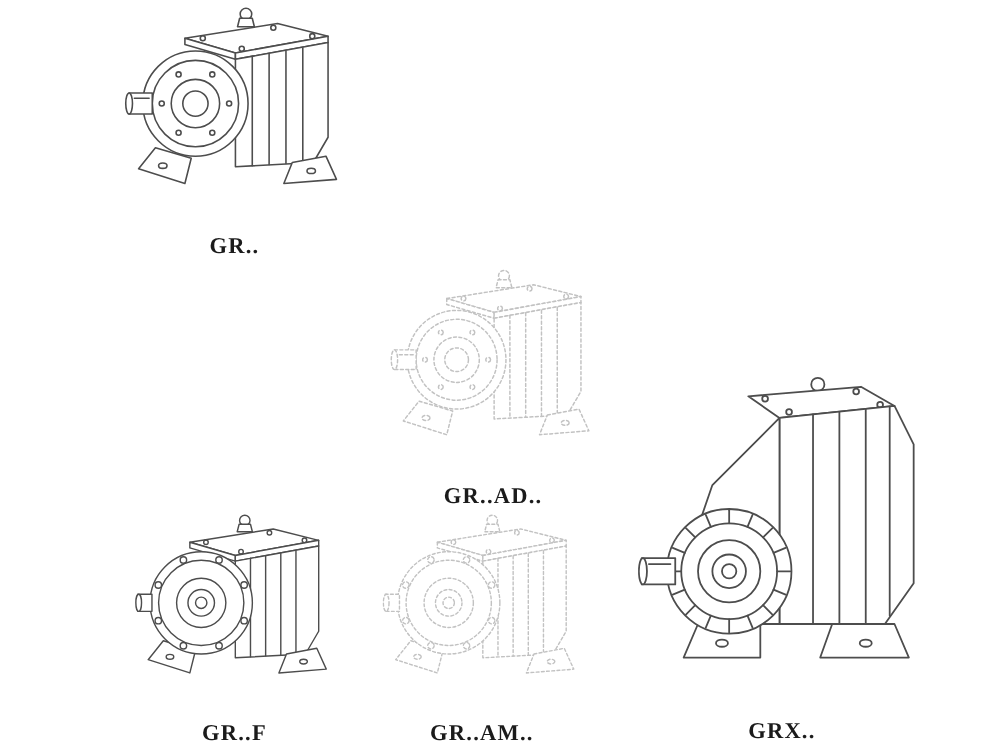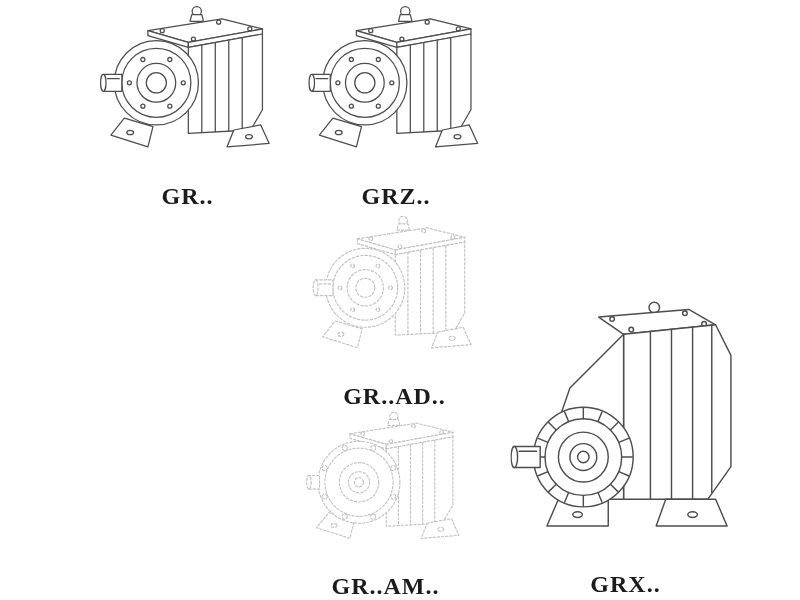--- a/index.html
+++ b/index.html
@@ -4,21 +4,21 @@
 <style>
   html,body{margin:0;padding:0;background:#ffffff;}
   .canvas{
     position:relative;width:800px;height:600px;background:#ffffff;
     font-family:"Liberation Serif",serif;overflow:hidden;
   }
   .defs{position:absolute;width:0;height:0;overflow:hidden;}
   figure.fig{position:absolute;margin:0;display:flex;flex-direction:column;align-items:center;}
   .fig .art{flex:1 1 auto;width:100%;height:calc(100% - 26px);color:#4d4d4d;}
   .fig .lbl{
-    height:24px;line-height:24px;font-weight:700;font-size:24px;
+    height:24px;line-height:24px;font-weight:700;font-size:18px;
     letter-spacing:1px;color:#1b1b1b;white-space:nowrap;margin-top:22px;
   }
   .fig.phantom .art{color:#c2c2c2;}
   .fig.phantom .art > use{stroke-dasharray:3 2.5;}
 </style>
 </head>
 <body>
 
 <div class="canvas">
 
@@ -171,36 +171,36 @@
     </defs>
   </svg>
 
   <figure class="fig" style="left:85px;top:2px;width:205px;height:206px">
     <svg class="art" viewBox="0 0 210 190">
         <use href="#sym-gb-side"></use>
       </svg>
     <figcaption class="lbl">GR..</figcaption>
   </figure>
 
-  <figure class="fig" style="left:296px;top:2px;width:200px;height:206px">
+
+
+
+  <figure class="fig phantom" style="left:292px;top:212px;width:205px;height:196px">
     <svg class="art" viewBox="0 0 210 190">
         <use href="#sym-gb-side"></use>
       </svg>
-    <figcaption class="lbl">GRZ..</figcaption>
-  </figure>
-
-
-
-  <figure class="fig phantom" style="left:292px;top:212px;width:205px;height:196px">
-    <svg class="art" viewBox="0 0 210 190">
-        <use href="#sym-gb-side"></use>
-      </svg>
     <figcaption class="lbl">GR..AD..</figcaption>
   </figure>
 
+  <figure class="fig" style="left:85px;top:408px;width:205px;height:190px">
+    <svg class="art" viewBox="0 0 210 190">
+        <use href="#sym-gb-flange"></use>
+      </svg>
+    <figcaption class="lbl">GR..F</figcaption>
+  </figure>
 
   <figure class="fig phantom" style="left:283px;top:408px;width:205px;height:190px">
     <svg class="art" viewBox="0 0 210 190">
         <use href="#sym-gb-flange"></use>
       </svg>
     <figcaption class="lbl">GR..AM..</figcaption>
   </figure>
 
   <figure class="fig" style="left:503px;top:296px;width:245px;height:300px">
     <svg class="art" viewBox="0 0 240 265">

